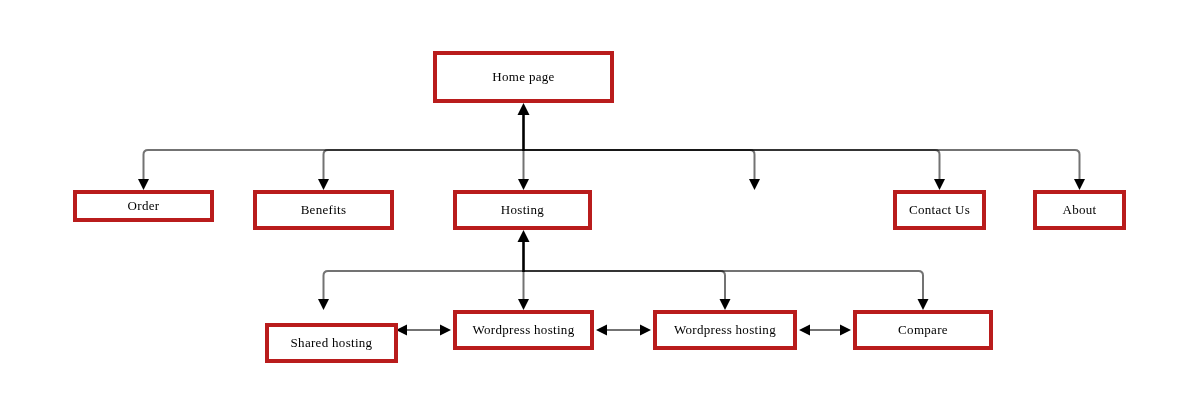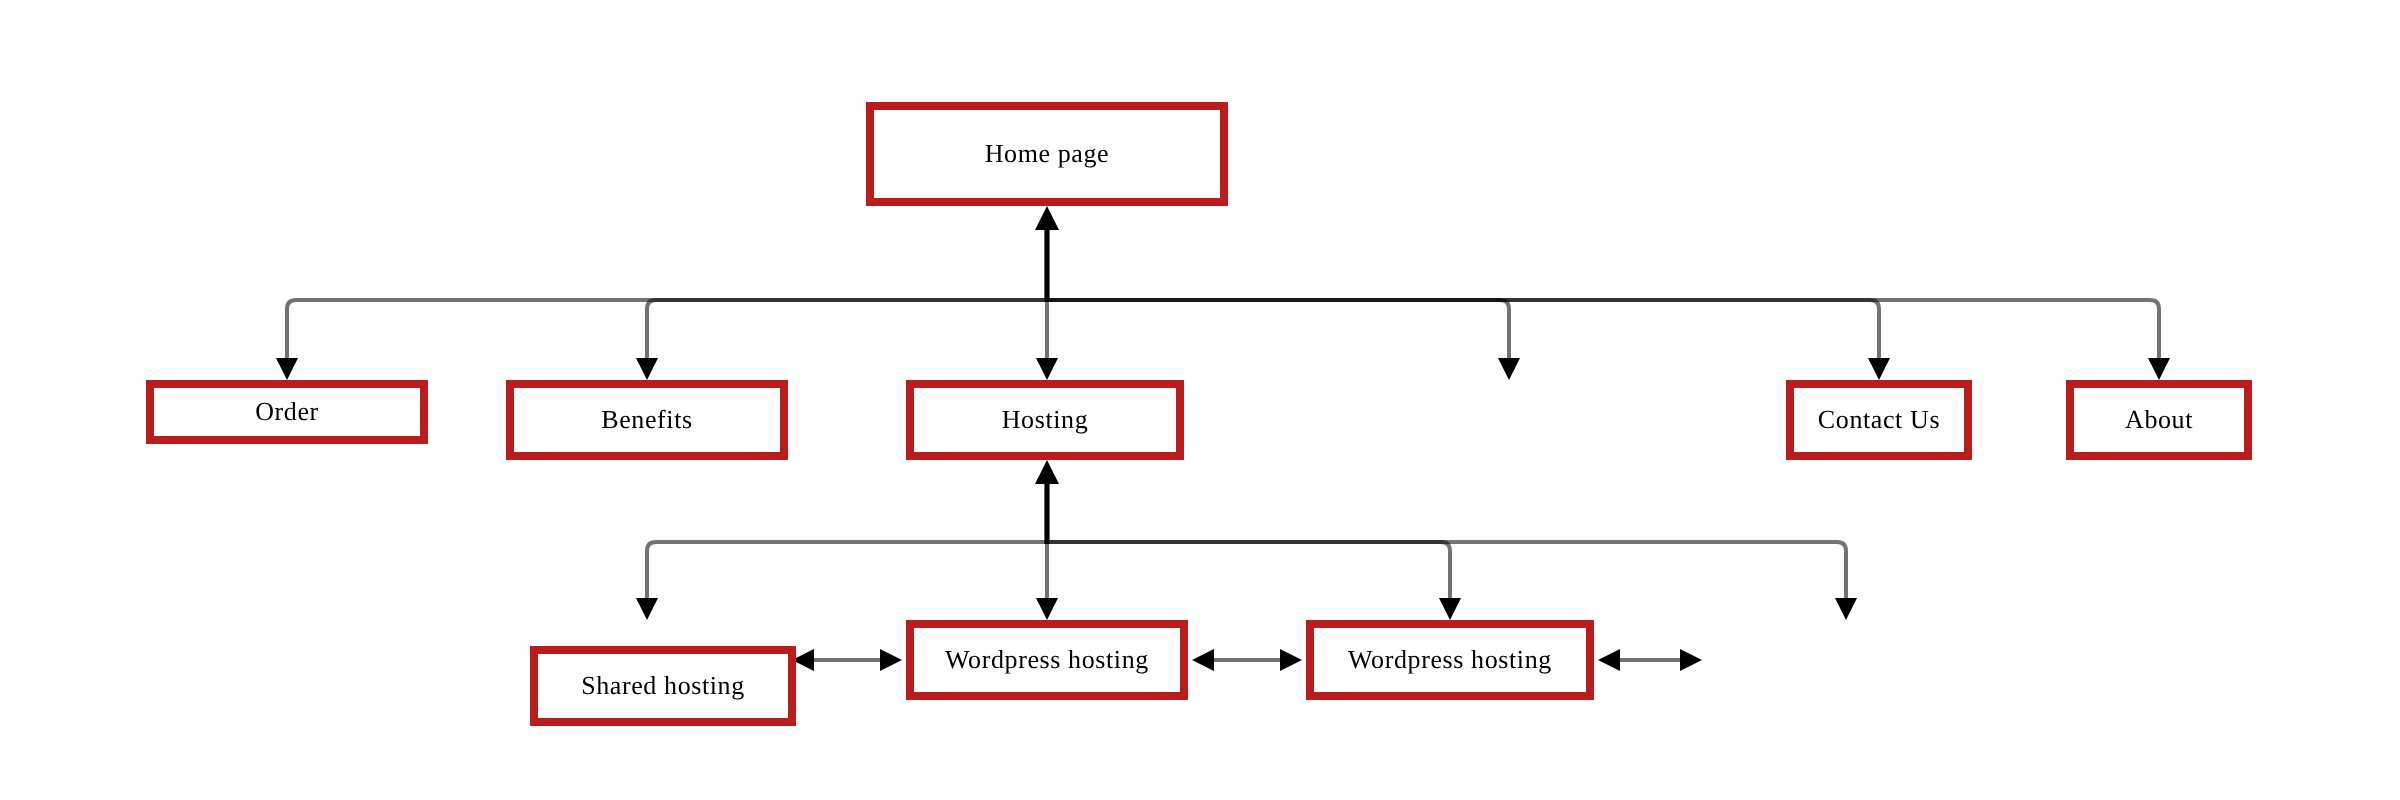--- a/index.html
+++ b/index.html
@@ -124,14 +124,17 @@
   </div>
 
   <div class="node" style="left:453px; top:310px; width:141px; height:40px;">
     <span>Wordpress hosting</span>
   </div>
 
   <div class="node" style="left:653px; top:310px; width:144px; height:40px;">
     <span>Wordpress hosting</span>
   </div>
 
+  <div class="node" style="left:853px; top:310px; width:140px; height:40px;">
+    <span>Compare</span>
+  </div>
 
 </div>
 
 </body></html>

